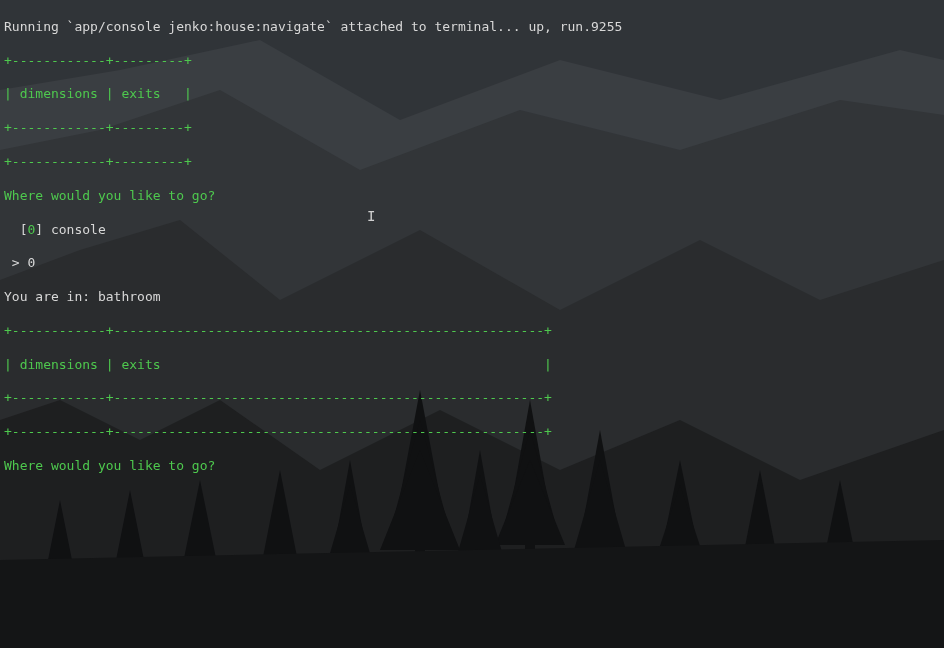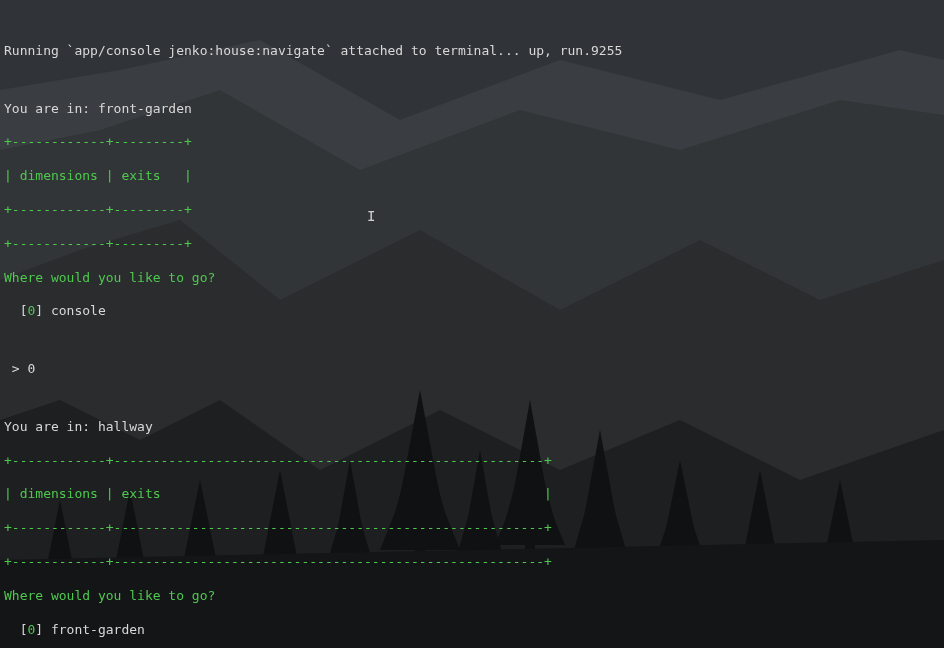--- a/index.html
+++ b/index.html
@@ -30,21 +30,20 @@
       white-space: pre;
     }
     .line {
       display: block;
     }
     .green {
       color: #4ec94e;
     }
     .white {
       color: #d8d8d8;
-      margin-top: 24px;
     }
     .text-cursor {
       position: absolute;
       color: #d0d0d0;
       font-size: 14px;
       left: 367px;
       top: 207px;
     }
   </style>
 </head>
@@ -106,34 +105,32 @@
 
     <polygon points="840,480 858,568 822,568"></polygon>
     <rect x="836" y="563" width="7" height="18"></rect>
   </g>
 
   <polygon points="0,560 944,540 944,648 0,648" fill="#141516"></polygon>
 </svg>
 
 <div class="terminal">
 <span class="line white">Running `app/console jenko:house:navigate` attached to terminal... up, run.9255</span>
-<span class="line white">You are in: front-garden</span>
 <span class="line green">+------------+---------+</span>
 <span class="line"><span class="green">| </span><span class="green">dimensions</span><span class="green"> | </span><span class="green">exits</span><span class="green">   |</span></span>
 <span class="line green">+------------+---------+</span>
 <span class="line green">+------------+---------+</span>
 <span class="line green">Where would you like to go?</span>
 <span class="line"><span class="white">  [</span><span class="green">0</span><span class="white">] </span><span class="white">console</span></span>
 <span class="line white"><span> &gt; </span><span>0</span></span>
-<span class="line white">You are in: hallway</span>
+<span class="line white">You are in: bathroom</span>
 <span class="line green">+------------+-------------------------------------------------------+</span>
 <span class="line"><span class="green">| </span><span class="green">dimensions</span><span class="green"> | </span><span class="green">exits</span><span class="green">                                                 |</span></span>
 <span class="line green">+------------+-------------------------------------------------------+</span>
 <span class="line green">+------------+-------------------------------------------------------+</span>
 <span class="line green">Where would you like to go?</span>
-<span class="line"><span class="white">  [</span><span class="green">0</span><span class="white">] </span><span class="white">front-garden</span></span>
 
 
 
 
 </div>
 
 <span class="text-cursor">I</span>
 
 </body></html>

